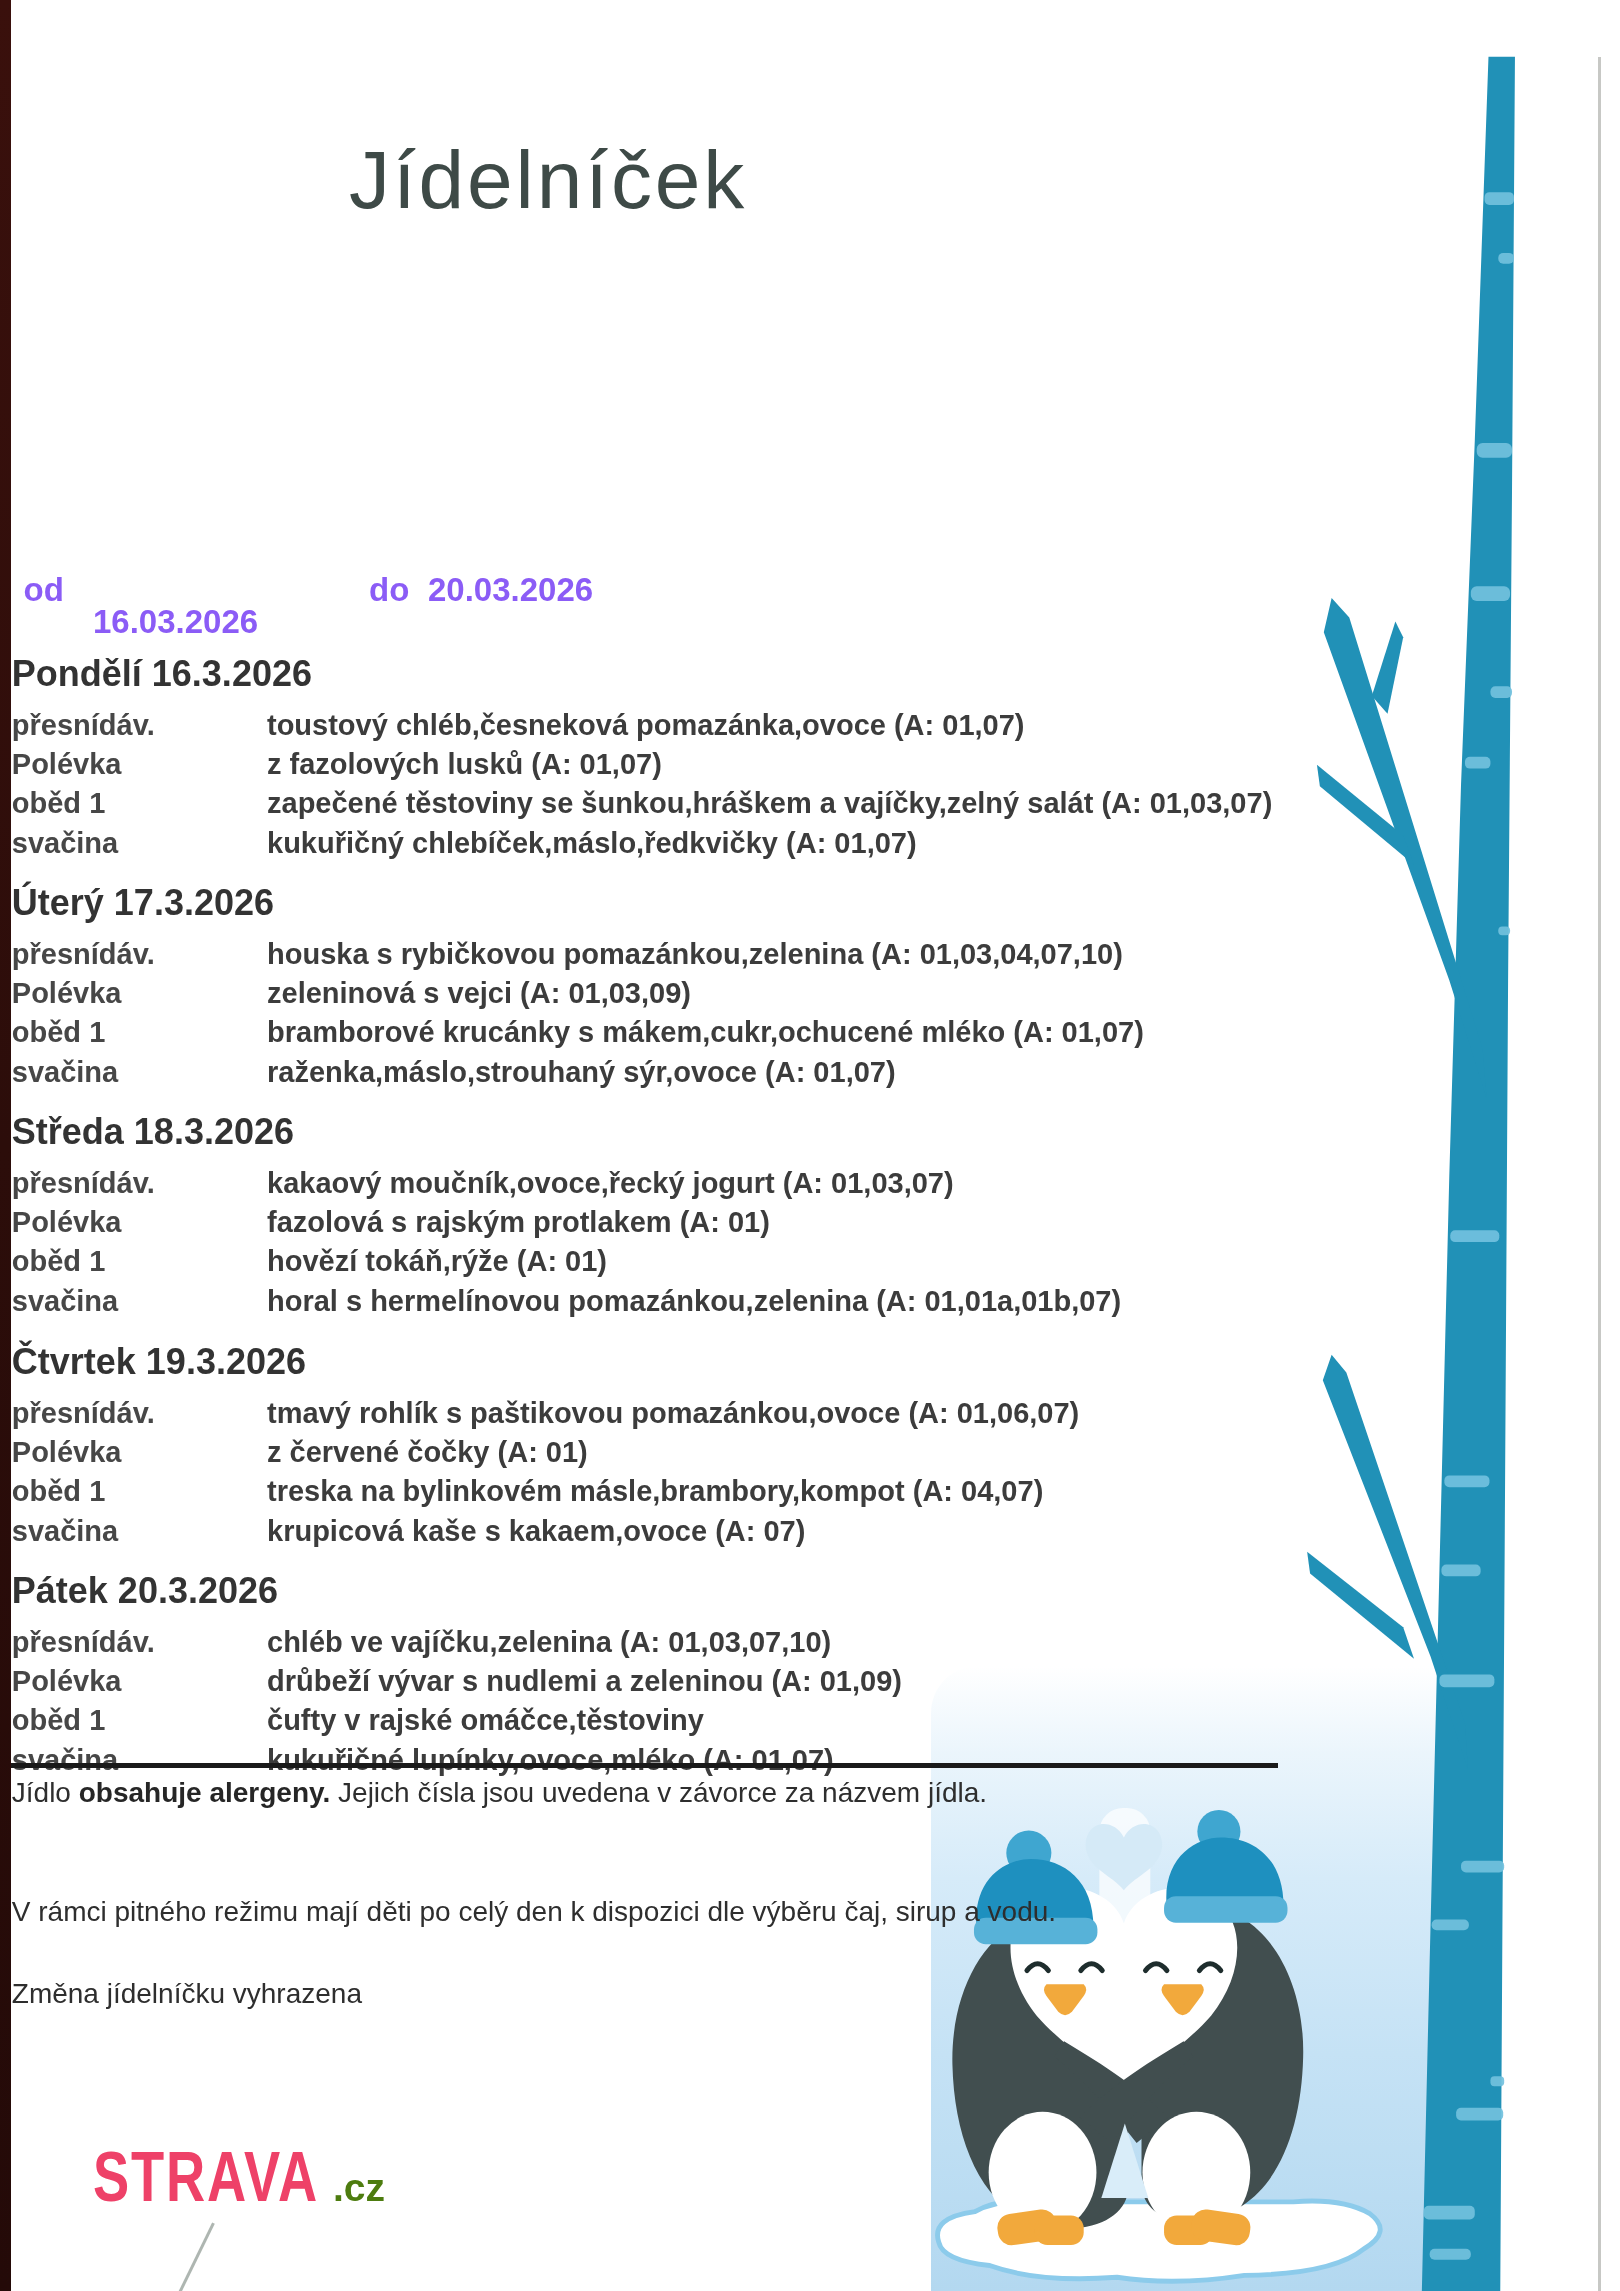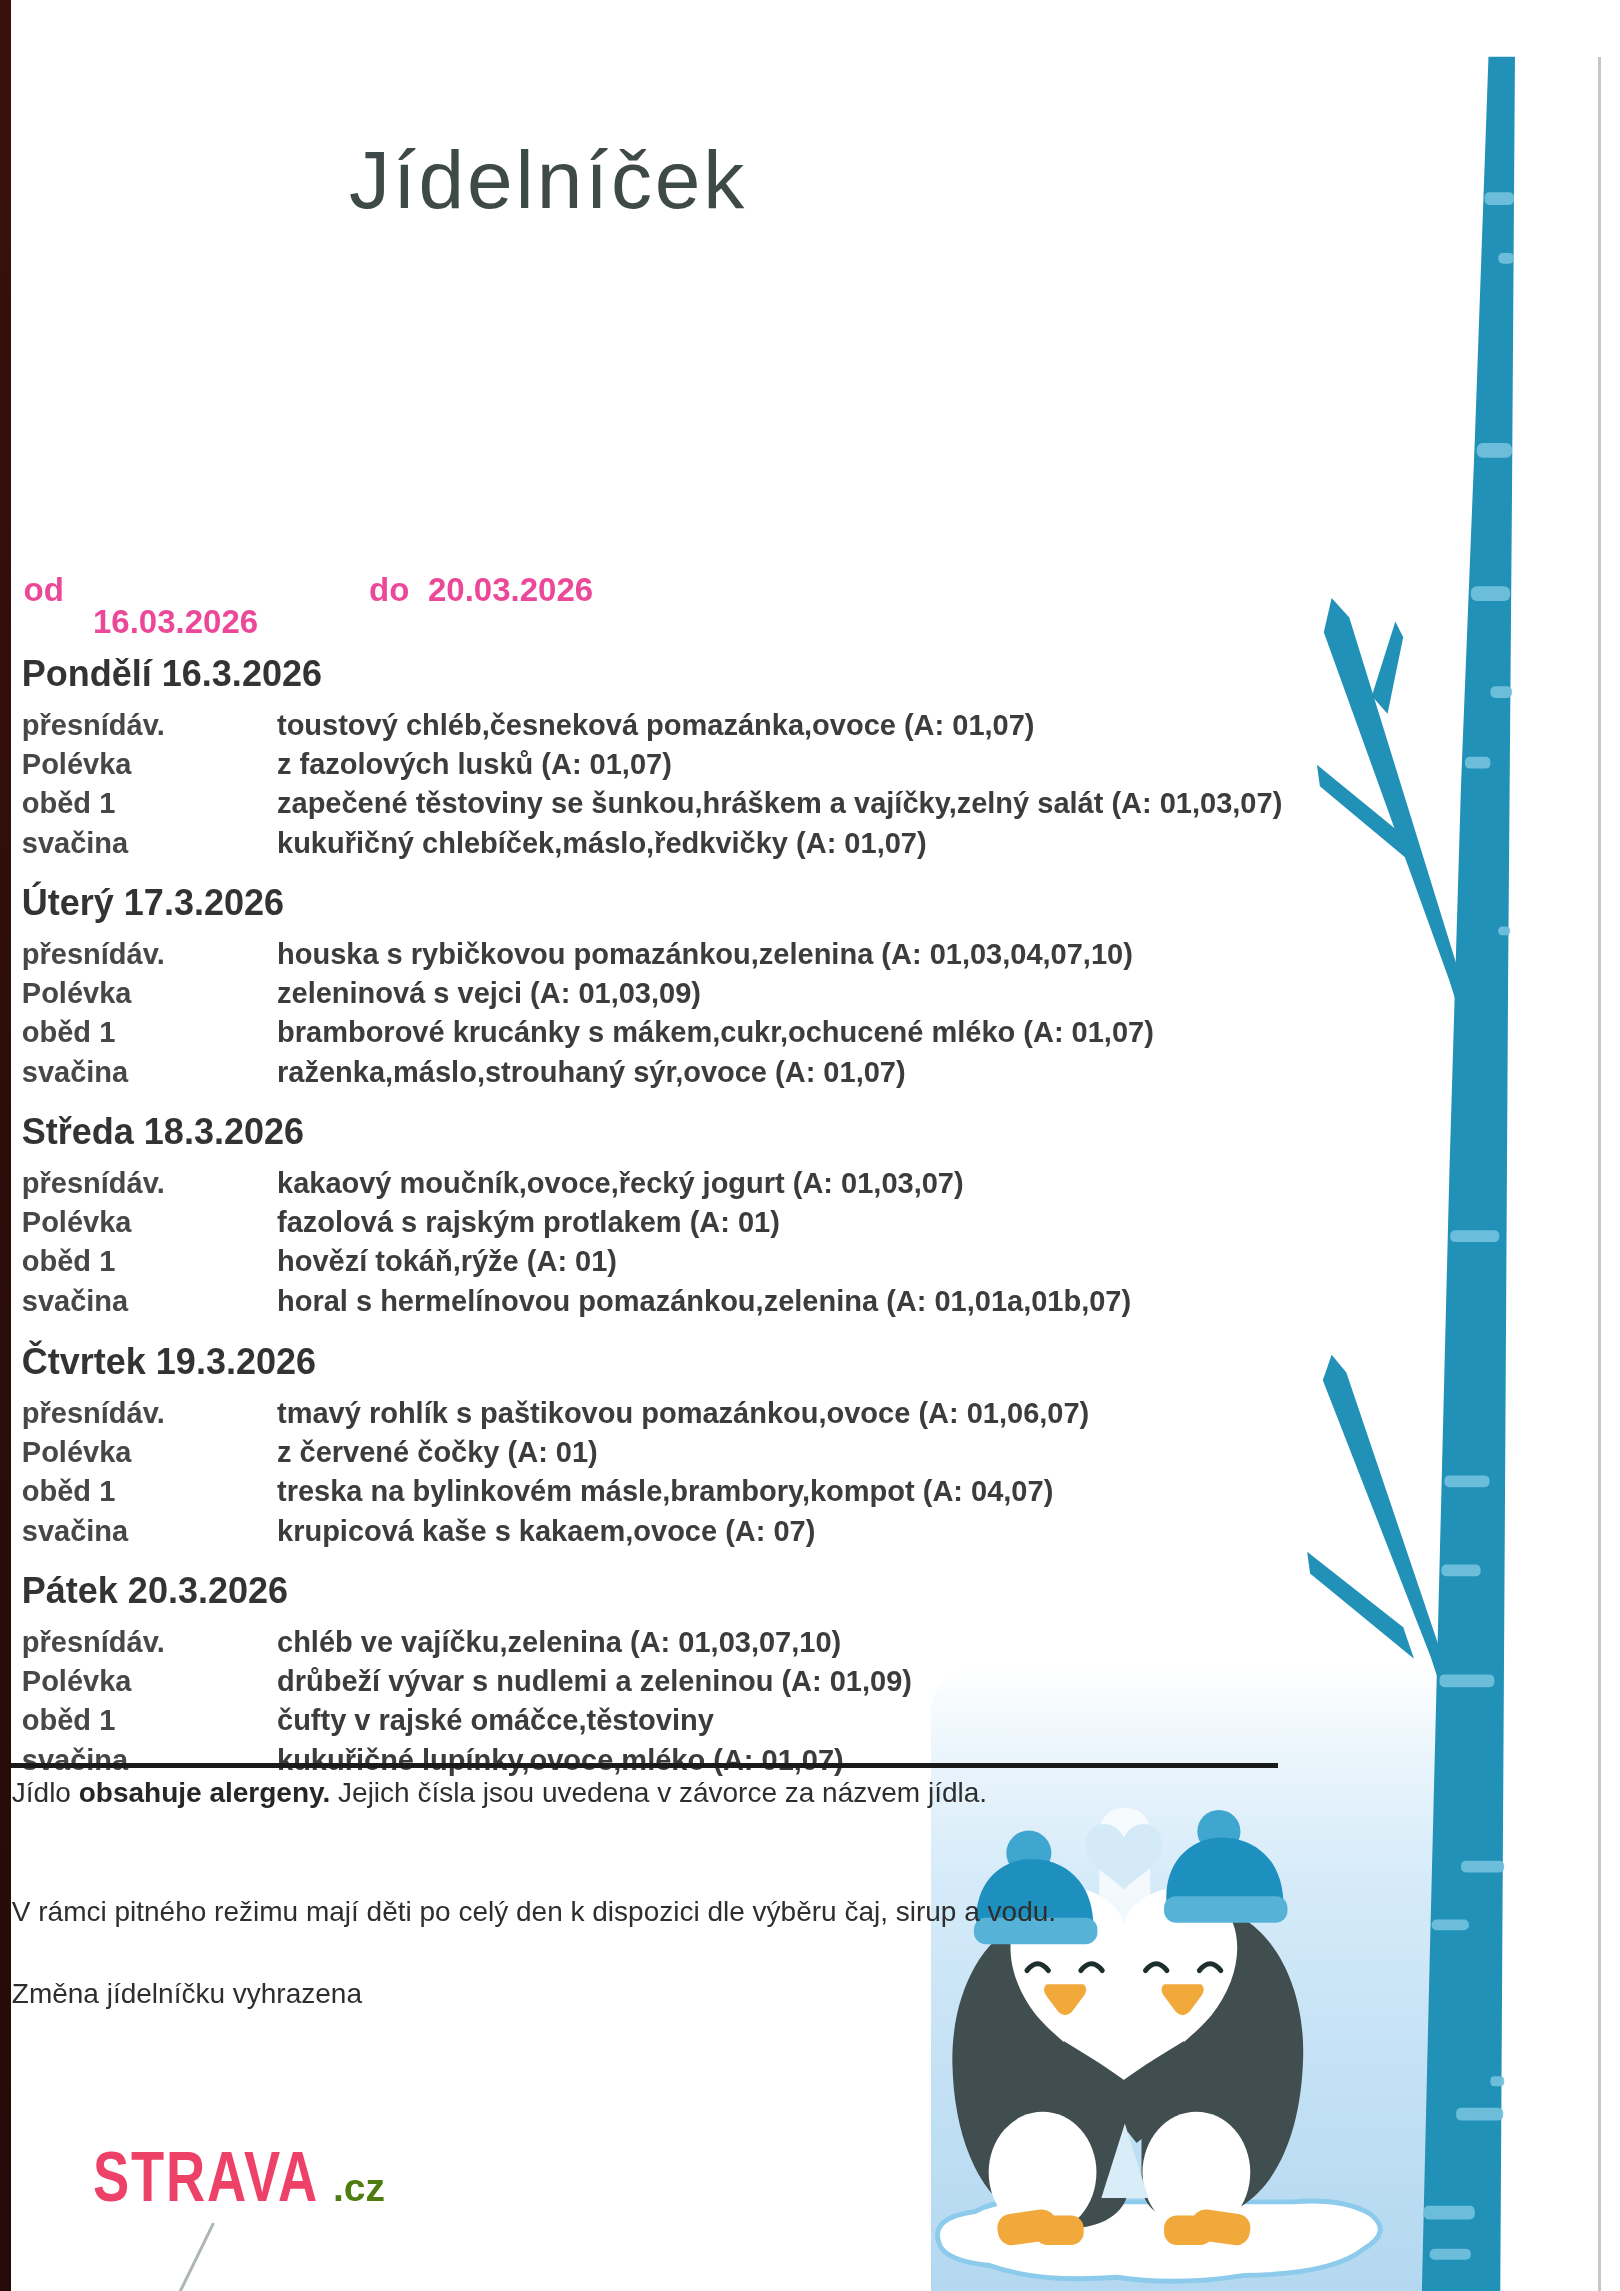--- a/index.html
+++ b/index.html
@@ -21,28 +21,28 @@
     background:linear-gradient(180deg,rgba(210,233,248,0) 0%,rgba(210,233,248,0.45) 14%,
       #d6ebf9 34%, #c5e2f5 62%, #b3d8f0 100%);}
   svg.tree{position:absolute;left:1255px;top:0;z-index:3;}
   svg.penguins{position:absolute;left:921px;top:1808px;z-index:2;}
 
   
   .content{position:absolute;inset:0;z-index:6;}
   .doc-title{position:absolute;left:349px;top:139px;margin:0;font-size:82px;font-weight:400;
     color:#3e4a47;letter-spacing:2.9px;line-height:1;text-align:right;}
   .range{position:absolute;top:573px;left:0;width:882px;height:39px;
-    font-size:33px;font-weight:bold;color:#ec4899;line-height:1;}
+    font-size:33px;font-weight:bold;color:#8b5cf6;line-height:1;}
   .range span{position:absolute;top:0;white-space:nowrap;}
   .range .lbl-od{left:23.5px;}
   .range .val-od{left:93px;margin-top:32px;}
   .range .lbl-do{left:369px;}
   .range .val-do{left:428px;}
 
-  .day{position:absolute;left:10px;width:1500px;height:235px;text-align:right;}
+  .day{position:absolute;left:0;width:1500px;height:235px;text-align:right;}
   .day-title{position:absolute;left:11.8px;top:0;margin:0;font-size:36px;font-weight:bold;
     color:#333333;line-height:1;white-space:nowrap;}
   .rows{position:absolute;inset:0;}
   .meal-row{position:absolute;left:0;height:35px;white-space:nowrap;line-height:1;}
   .meal-label{position:absolute;left:11.8px;top:0;font-size:29px;font-weight:bold;color:#474747;}
   .meal-text{position:absolute;left:267px;top:0;font-size:29px;font-weight:bold;color:#3c3c3c;}
 
   .separator{position:absolute;left:7.8px;top:1763px;width:1270px;height:4.9px;background:#1a1a1a;}
   .note{position:absolute;left:11.8px;font-size:28px;color:#2e2e2e;line-height:1.15;white-space:nowrap;}
   .note-allergens{top:1777px;}

